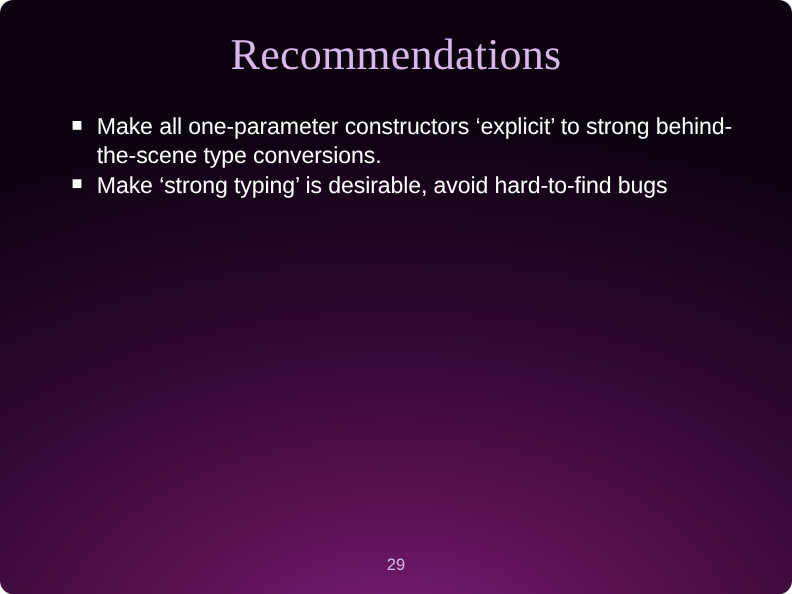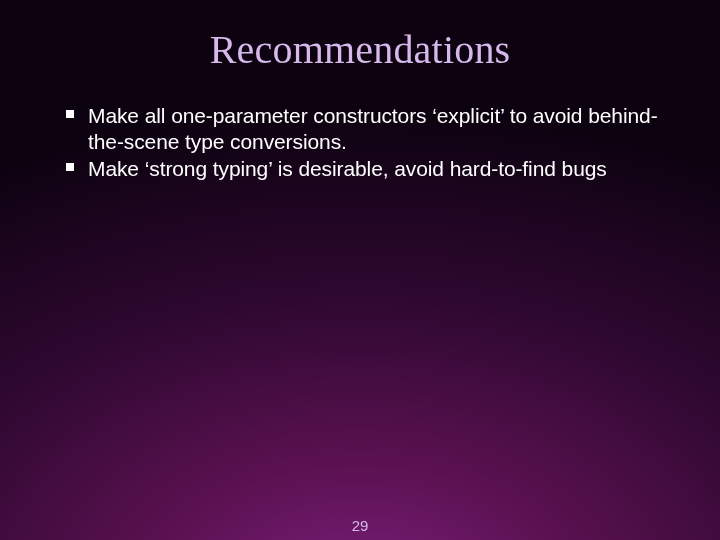--- a/index.html
+++ b/index.html
@@ -9,20 +9,21 @@
     height: 540px;
     overflow: hidden;
     font-family: Arial, Helvetica, sans-serif;
   }
   .slide {
     width: 720px;
     height: 540px;
     background: radial-gradient(ellipse 120% 100% at 50% 110%, #7a1f7a 0%, #5a1150 25%, #2e0830 55%, #0d0210 90%);
     position: relative;
     box-sizing: border-box;
+    border-radius: 12px;
   }
   .title {
     font-family: "Times New Roman", Times, serif;
     color: #d6b8ea;
     font-size: 40px;
     text-align: center;
     padding-top: 26px;
     font-weight: 400;
     letter-spacing: 0.2px;
   }
@@ -47,33 +48,33 @@
     content: "";
     position: absolute;
     left: 6px;
     top: 7px;
     width: 8px;
     height: 8px;
     background: #ffffff;
   }
   .page-number {
     position: absolute;
-    bottom: 6px;
+    bottom: 18px;
     width: 100%;
     text-align: center;
     color: #d6b8ea;
     font-size: 15px;
     font-family: Arial, Helvetica, sans-serif;
   }
 </style>
 </head>
 <body>
 
 <div class="slide">
   <div class="title">Recommendations</div>
   <div class="body">
     <ul class="bullet-list">
-      <li class="bullet-item">Make all one-parameter constructors ‘explicit’ to avoid behind-the-scene type conversions.</li>
+      <li class="bullet-item">Make all one-parameter constructors ‘explicit’ to strong behind-the-scene type conversions.</li>
       <li class="bullet-item">Make ‘strong typing’ is desirable, avoid hard-to-find bugs</li>
     </ul>
   </div>
   <div class="page-number">29</div>
 </div>
 
 </body></html>

